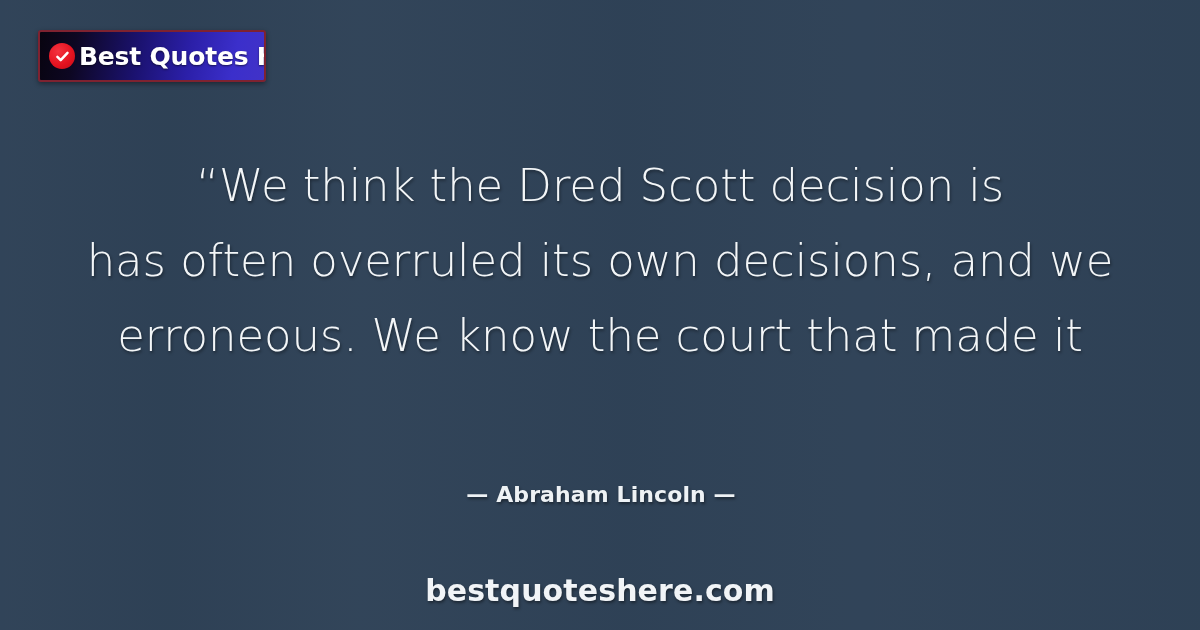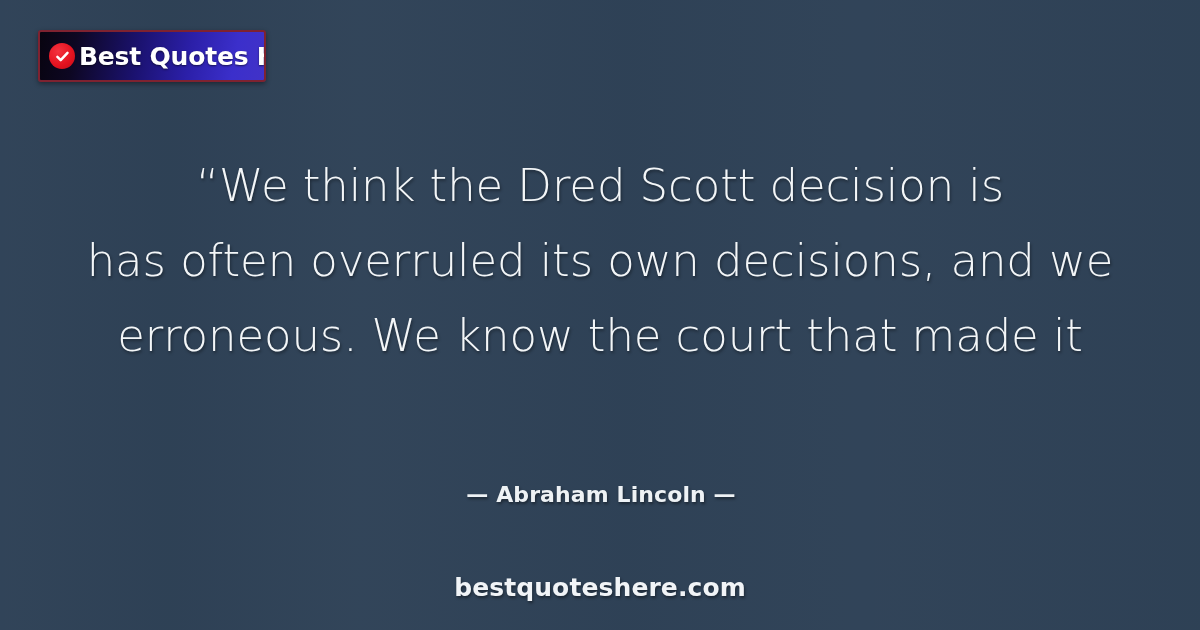--- a/index.html
+++ b/index.html
@@ -103,21 +103,21 @@
     margin-top:16px;
   }
 
   
   #footer-url {
     position:absolute;
     left:0; right:0;
     top:573px;
     text-align:center;
     color:#f1f4f7;
-    font-size:25px;
+    font-size:30px;
     font-weight:bold;
     letter-spacing:0.1px;
     text-shadow:1px 2px 3px rgba(0,0,0,0.42);
   }
 </style>
 </head>
 <body>
 
 <div id="card">
 

